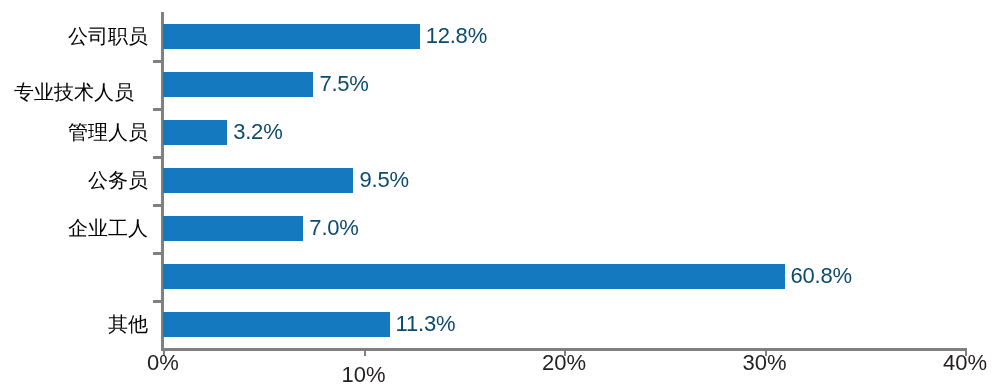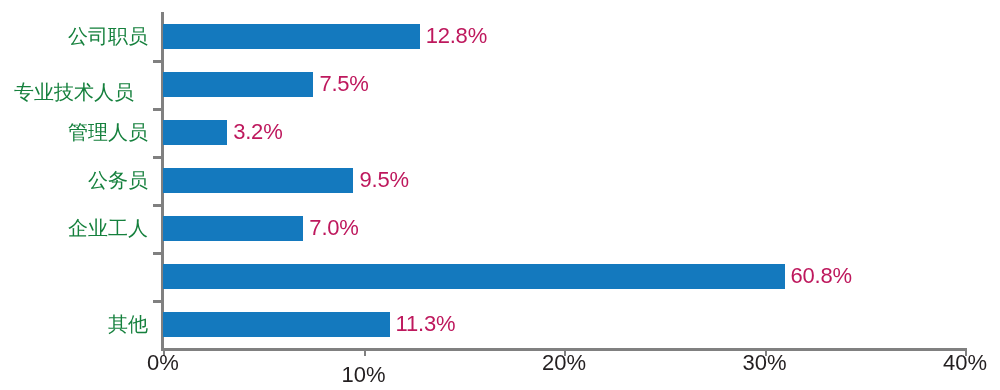--- a/index.html
+++ b/index.html
@@ -26,21 +26,21 @@
     left: 0;
     top: 12px;
     width: 148px;
     height: 336px;
   }
   .cat-label {
     position: absolute;
     right: 0;
     width: 148px;
     text-align: right;
-    color: #15803d;
+    color: #000000;
     font-size: 20px;
     line-height: 1;
     white-space: nowrap;
     font-family: "Liberation Sans", "DejaVu Sans", sans-serif;
   }
 
   
   .plot {
     position: absolute;
     left: 163px;
@@ -87,21 +87,21 @@
 
   
   .bar {
     position: absolute;
     height: 25px;
     background: #1479be;
   }
   .bar-value {
     position: absolute;
     font-size: 22px;
-    color: #be185d;
+    color: #0c4a6e;
     line-height: 1;
     white-space: nowrap;
     letter-spacing: -0.2px;
     font-family: "Liberation Sans", "DejaVu Sans", sans-serif;
   }
 
   
   .xtick-label {
     position: absolute;
     top: 352px;

